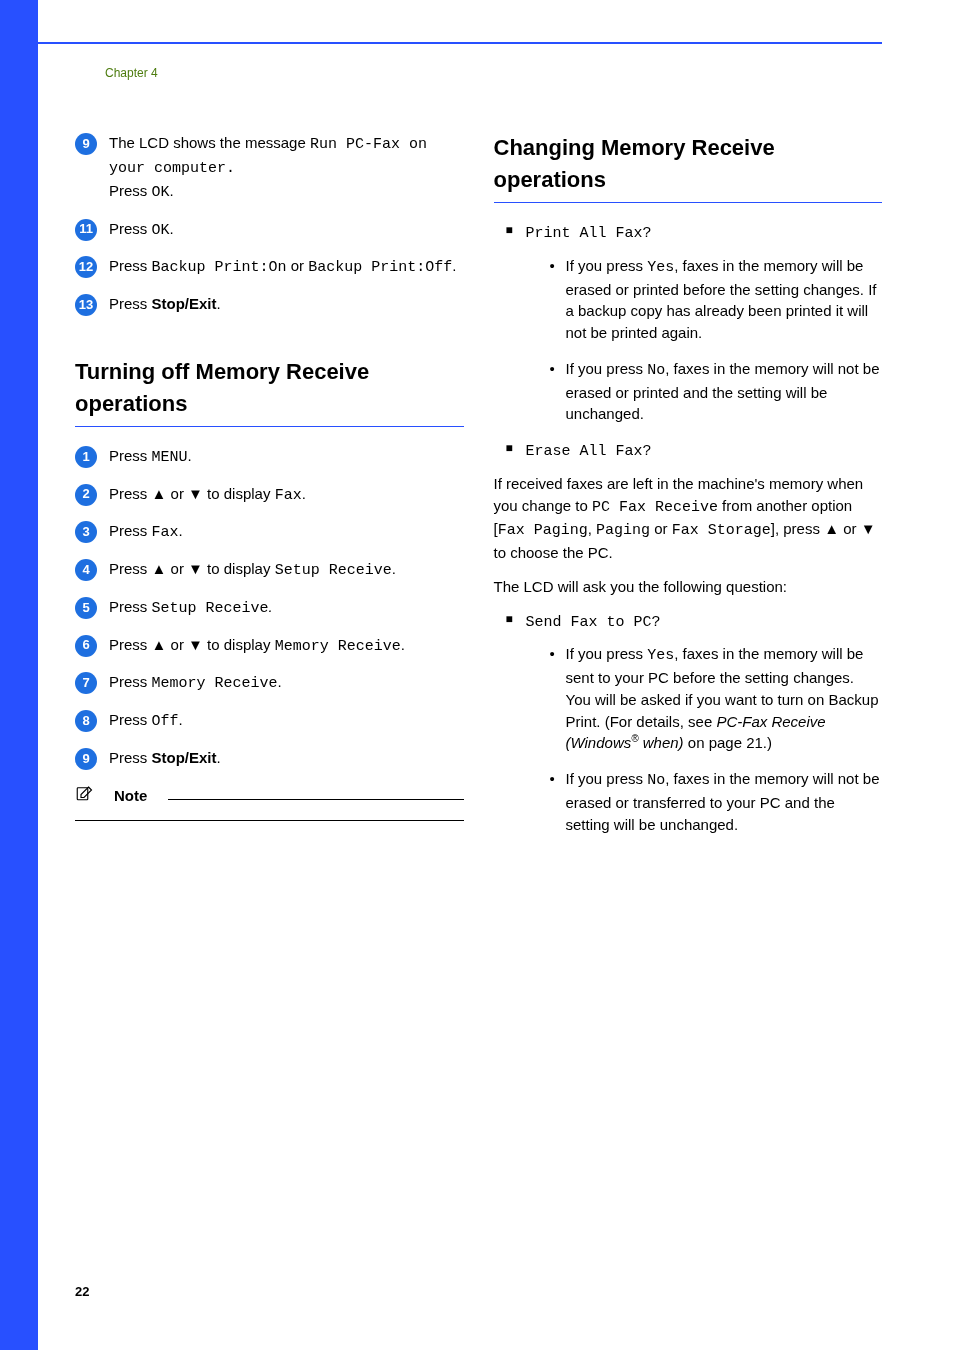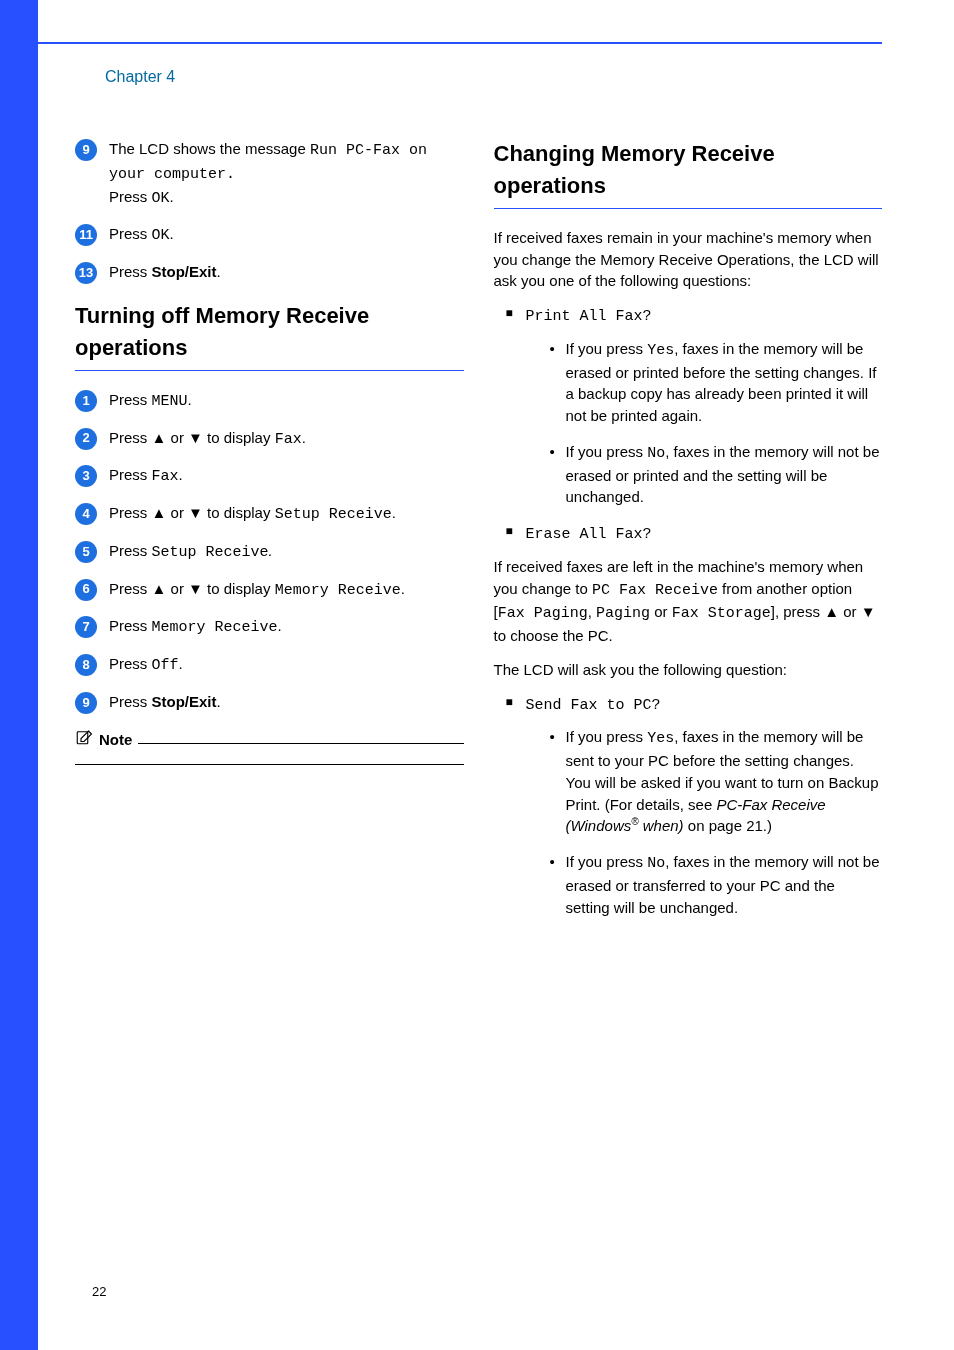--- a/index.html
+++ b/index.html
@@ -27,22 +27,22 @@
     height: 2px;
     background: #2850FF;
   }
   .page {
     position: absolute;
     left: 75px;
     top: 65px;
     right: 72px;
   }
   .chapter-label {
-    font-size: 16px;
-    color: #0369a1;
+    font-size: 12px;
+    color: #4d7c0f;
     margin-left: 30px;
     margin-bottom: 50px;
   }
   .two-col {
     display: flex;
     gap: 30px;
   }
   .col-left, .col-right {
     flex: 1;
     min-width: 0;
@@ -70,35 +70,35 @@
   .step-body {
     flex: 1;
   }
   code, .mono {
     font-family: "Courier New", Courier, monospace;
     font-size: 15px;
   }
   .section-title {
     font-size: 22px;
     font-weight: bold;
-    margin-top: 16px;
+    margin-top: 40px;
     margin-bottom: 6px;
   }
   .section-rule {
     border-bottom: 1.5px solid #2850FF;
     margin-bottom: 18px;
   }
   .note-block {
     margin-top: 10px;
     padding-left: 0;
   }
   .note-head {
     display: flex;
     align-items: center;
-    gap: 6px;
+    gap: 21px;
     margin-bottom: 12px;
     justify-content: flex-end;
   }
   .note-title {
     font-weight: bold;
   }
   .note-line {
     flex:1;
     border-bottom: 1px solid #000;
     height: 0;
@@ -139,24 +139,24 @@
     margin-bottom: 14px;
   }
   .bullet-list > li::before {
     content: "•";
     position: absolute;
     left: 0;
     top: 0;
   }
   .page-num {
     position: absolute;
-    left: 92px;
+    left: 75px;
     bottom: 48px;
     font-size: 13px;
-    font-weight: normal;
+    font-weight: bold;
   }
   .italic { font-style: italic; }
   b { font-weight: bold; }
   sup { font-size: 10px; vertical-align: super; }
   .pencil-icon svg { width:18px; height:18px; }
   .para { margin-bottom: 12px; }
 </style>
 </head>
 <body>
 
@@ -182,20 +182,26 @@
       </div>
 
 
       <div class="step">
         <div class="badge">11</div>
         <div class="step-body">
           <span>Press </span><span class="mono">OK</span><span>.</span>
         </div>
       </div>
 
+      <div class="step">
+        <div class="badge">12</div>
+        <div class="step-body">
+          <span>Press </span><span class="mono">Backup Print:On</span><span> or </span><span class="mono">Backup Print:Off</span><span>.</span>
+        </div>
+      </div>
 
       <div class="step">
         <div class="badge">13</div>
         <div class="step-body">
           <span>Press </span><b>Stop/Exit</b><span>.</span>
         </div>
       </div>
 
       <h2 class="section-title">Turning off Memory Receive operations</h2>
       <div class="section-rule"></div>
@@ -277,21 +283,20 @@
         <div class="note-bottom-rule"></div>
       </div>
 
     </div>
 
     <div class="col-right">
 
       <h2 class="section-title" style="margin-top:0">Changing Memory Receive operations</h2>
       <div class="section-rule"></div>
 
-      <p class="para">If received faxes remain in your machine's memory when you change the Memory Receive Operations, the LCD will ask you one of the following questions:</p>
 
       <ul class="square-list">
         <li>
           <span class="mono">Print All Fax?</span>
           <ul class="bullet-list" style="margin-top:10px">
             <li>
               <span>If you press </span><span class="mono">Yes</span><span>, faxes in the memory will be erased or printed before the setting changes. If a backup copy has already been printed it will not be printed again.</span>
             </li>
             <li>
               <span>If you press </span><span class="mono">No</span><span>, faxes in the memory will not be erased or printed and the setting will be unchanged.</span>

